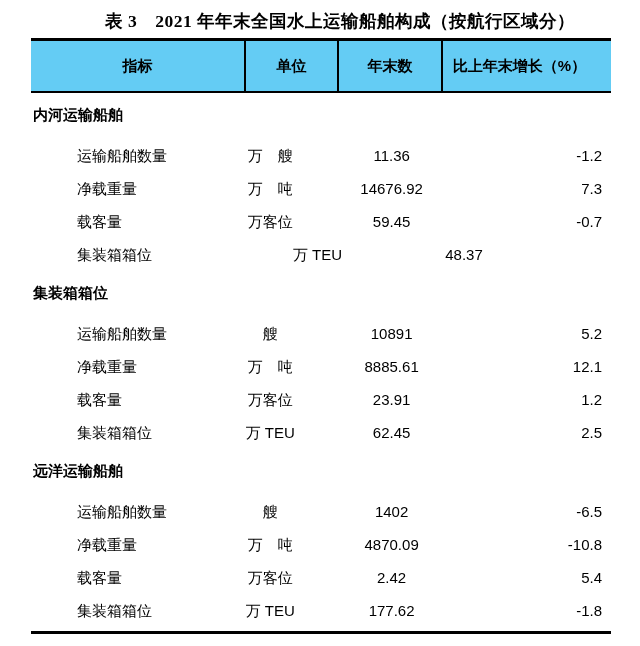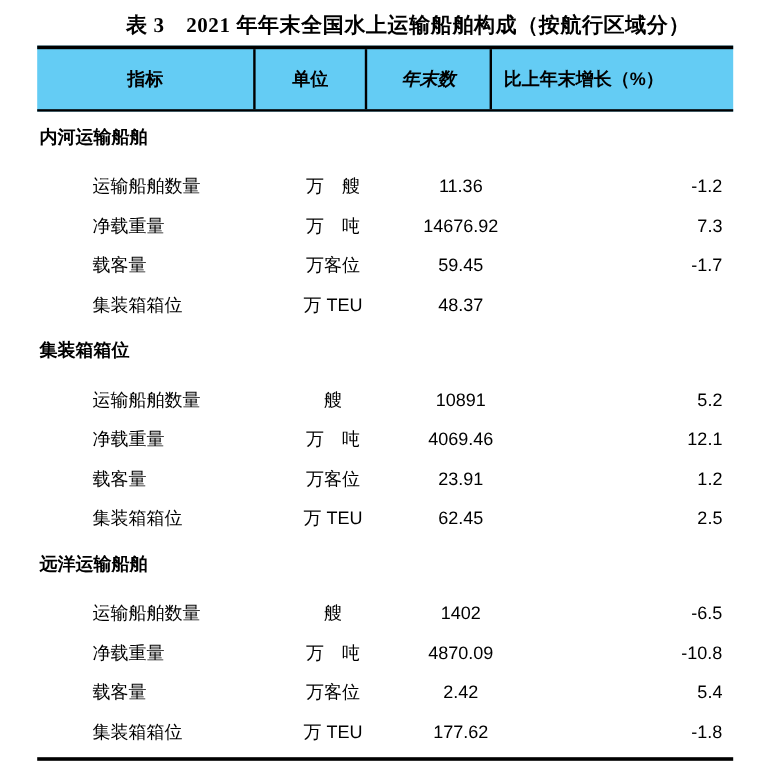--- a/index.html
+++ b/index.html
@@ -41,41 +41,42 @@
     border-bottom: 2px solid #000000;
   }
   .th {
     display: flex;
     align-items: center;
     justify-content: center;
     font-weight: 700;
     font-size: 15px;
   }
   .th + .th { border-left: 2px solid #000000; }
-  .col-indicator { width: 180px; }
+  .col-indicator { width: 213px; }
   .col-unit      { width: 93px; }
-  .col-value     { width: 104px; font-style: italic; }
+  .col-value     { width: 104px; }
   .col-growth    { width: 155px; }
   .tbody {
     border-bottom: 3px solid #000000;
     padding-bottom: 4px;
   }
   .section-title {
     margin-top: 6px;
     height: 32px;
     line-height: 32px;
     padding-left: 2px;
     font-weight: 700;
     font-size: 15px;
   }
   .data-row {
     display: flex;
     height: 33px;
     line-height: 33px;
     font-size: 15px;
+    gap: 40px;
   }
   .data-row.first { margin-top: 8px; }
   .cell { overflow: hidden; white-space: nowrap; }
   .cell.indicator { width: 196px; padding-left: 46px; }
   .cell.unit      { width: 101px; text-align: center; }
   .cell.value     { width: 128px; text-align: center; padding-right: 16px; }
   .cell.growth    { width: 155px; text-align: right; padding-right: 9px; }
 </style>
 </head>
 <body>
@@ -104,38 +105,38 @@
         <div class="data-row">
           <div class="cell indicator">净载重量</div>
           <div class="cell unit">万　吨</div>
           <div class="cell value">14676.92</div>
           <div class="cell growth">7.3</div>
         </div>
         <div class="data-row">
           <div class="cell indicator">载客量</div>
           <div class="cell unit">万客位</div>
           <div class="cell value">59.45</div>
-          <div class="cell growth">-1.7</div>
+          <div class="cell growth">-0.7</div>
         </div>
         <div class="data-row">
           <div class="cell indicator">集装箱箱位</div>
           <div class="cell unit">万 TEU</div>
           <div class="cell value">48.37</div>
         </div>
         <div class="section-title">集装箱箱位</div>
         <div class="data-row first">
           <div class="cell indicator">运输船舶数量</div>
           <div class="cell unit">艘</div>
           <div class="cell value">10891</div>
           <div class="cell growth">5.2</div>
         </div>
         <div class="data-row">
           <div class="cell indicator">净载重量</div>
           <div class="cell unit">万　吨</div>
-          <div class="cell value">4069.46</div>
+          <div class="cell value">8885.61</div>
           <div class="cell growth">12.1</div>
         </div>
         <div class="data-row">
           <div class="cell indicator">载客量</div>
           <div class="cell unit">万客位</div>
           <div class="cell value">23.91</div>
           <div class="cell growth">1.2</div>
         </div>
         <div class="data-row">
           <div class="cell indicator">集装箱箱位</div>

